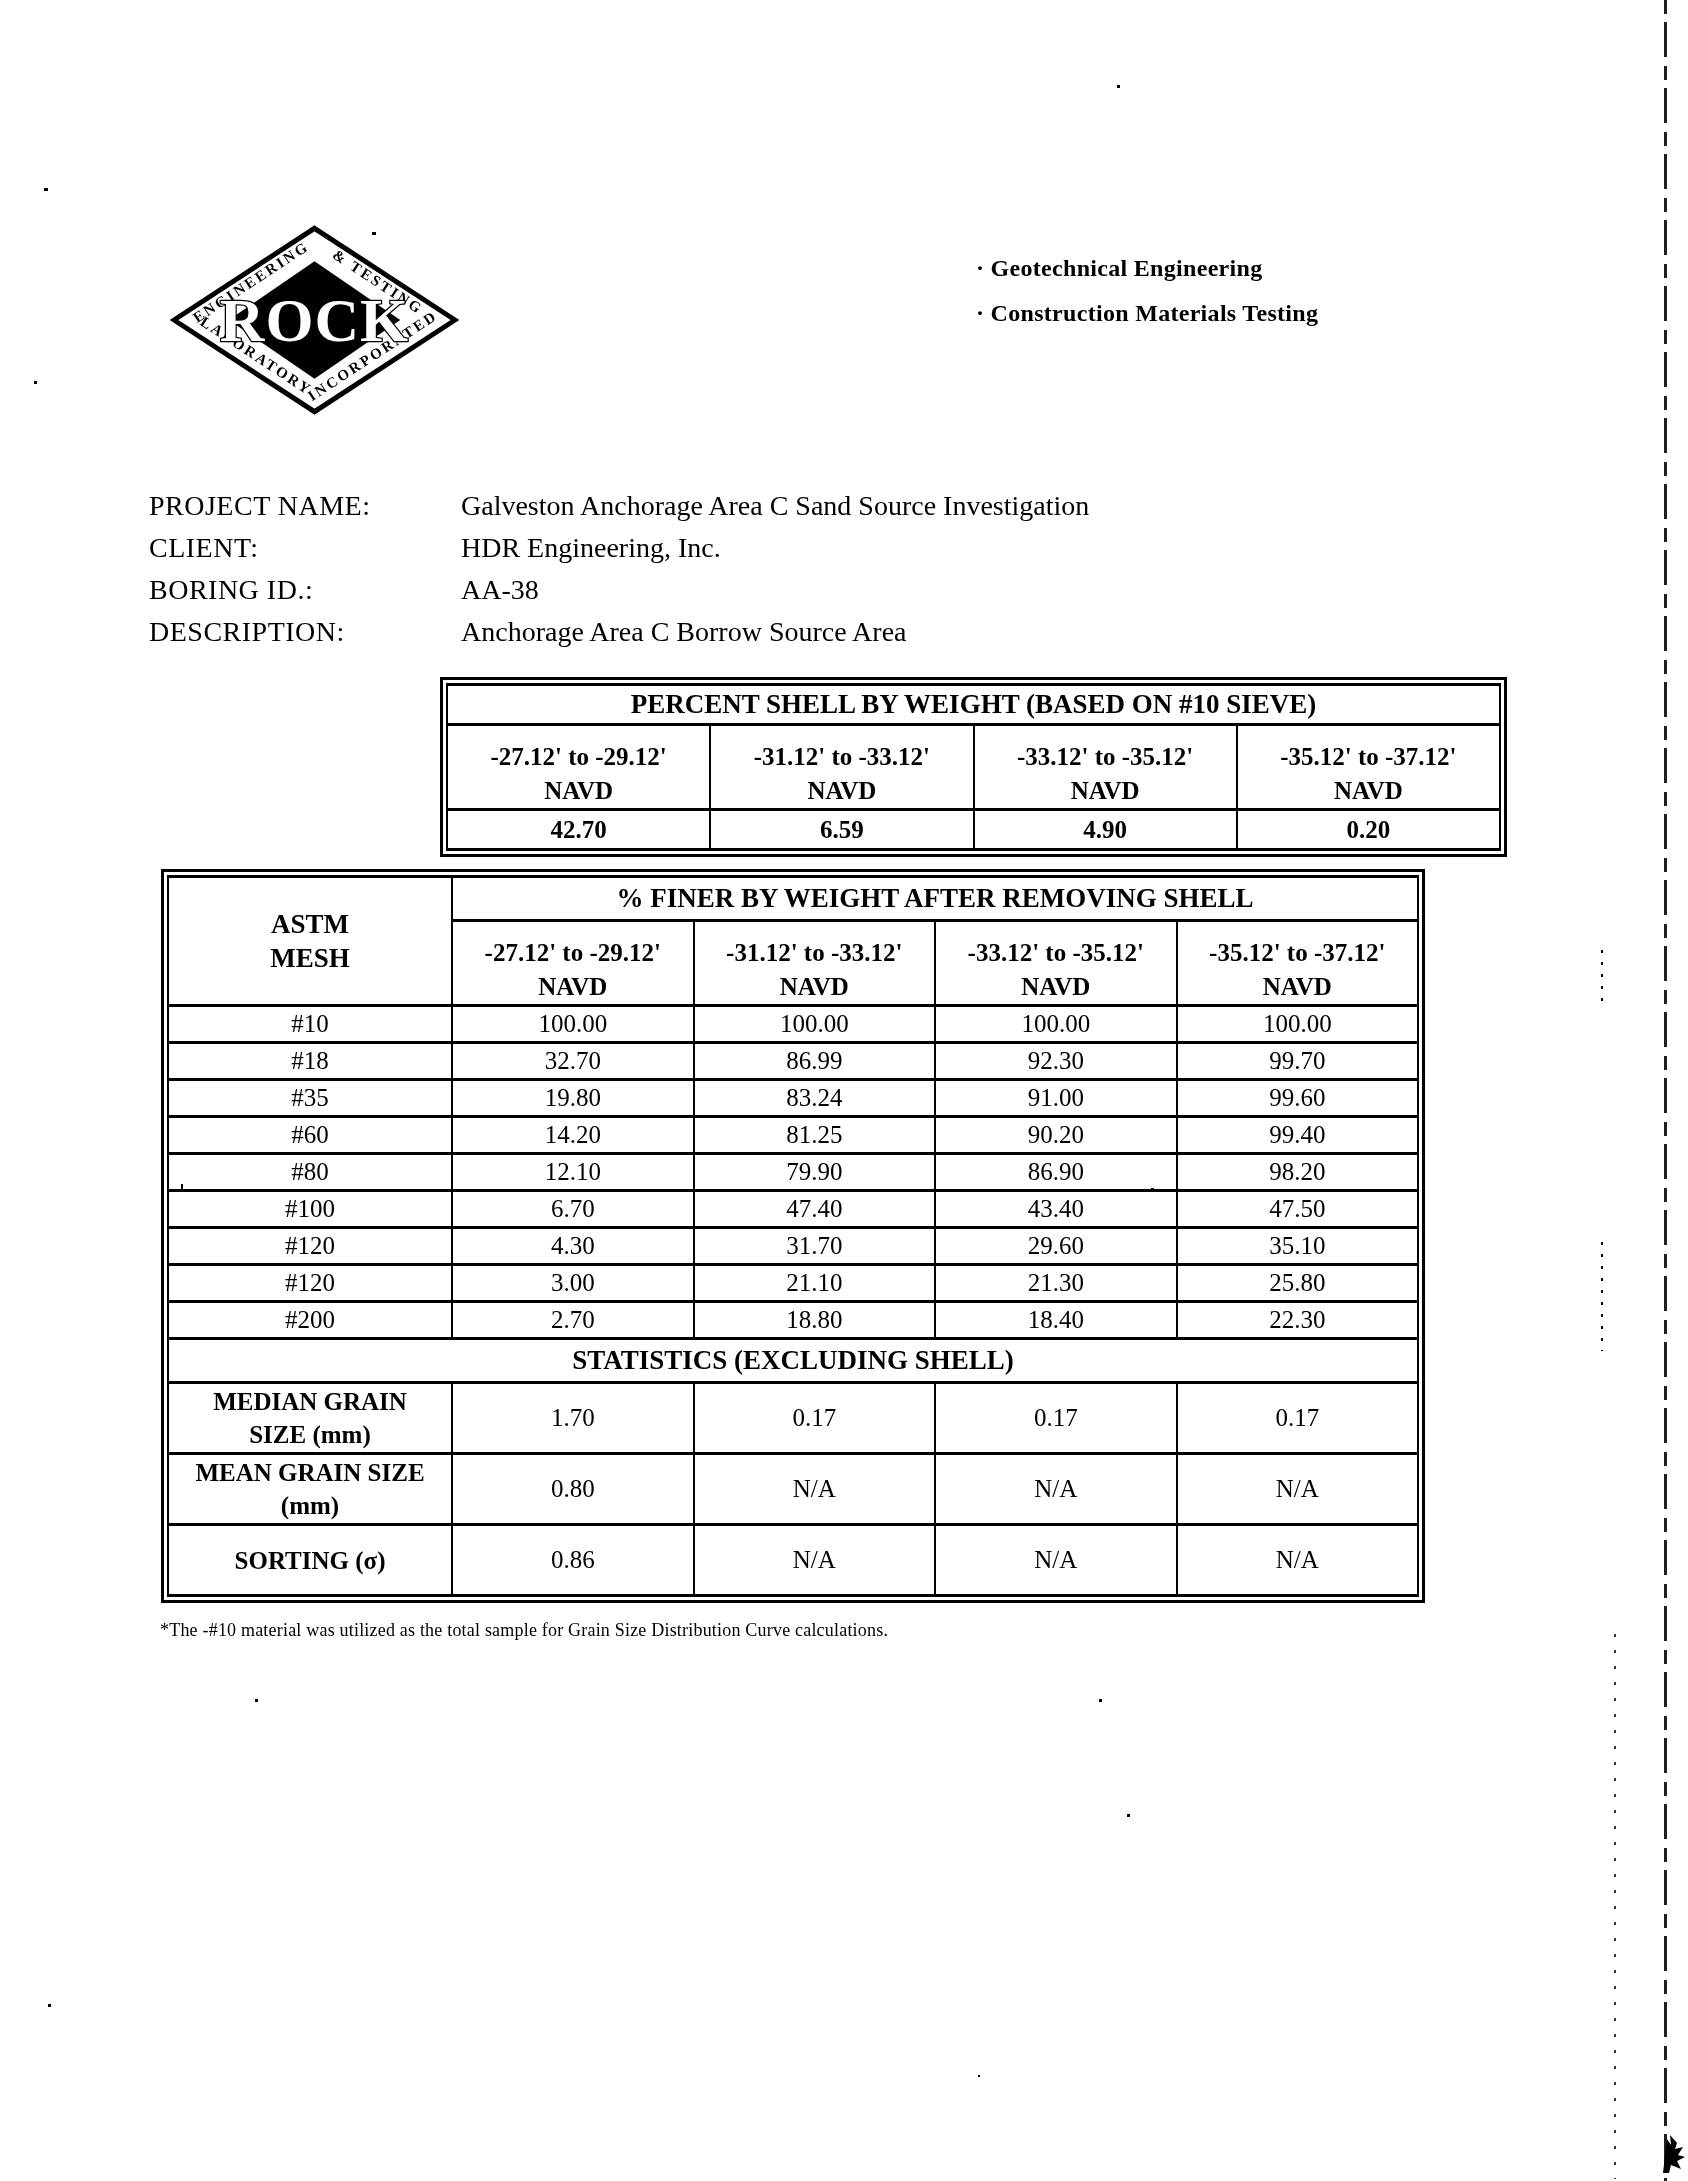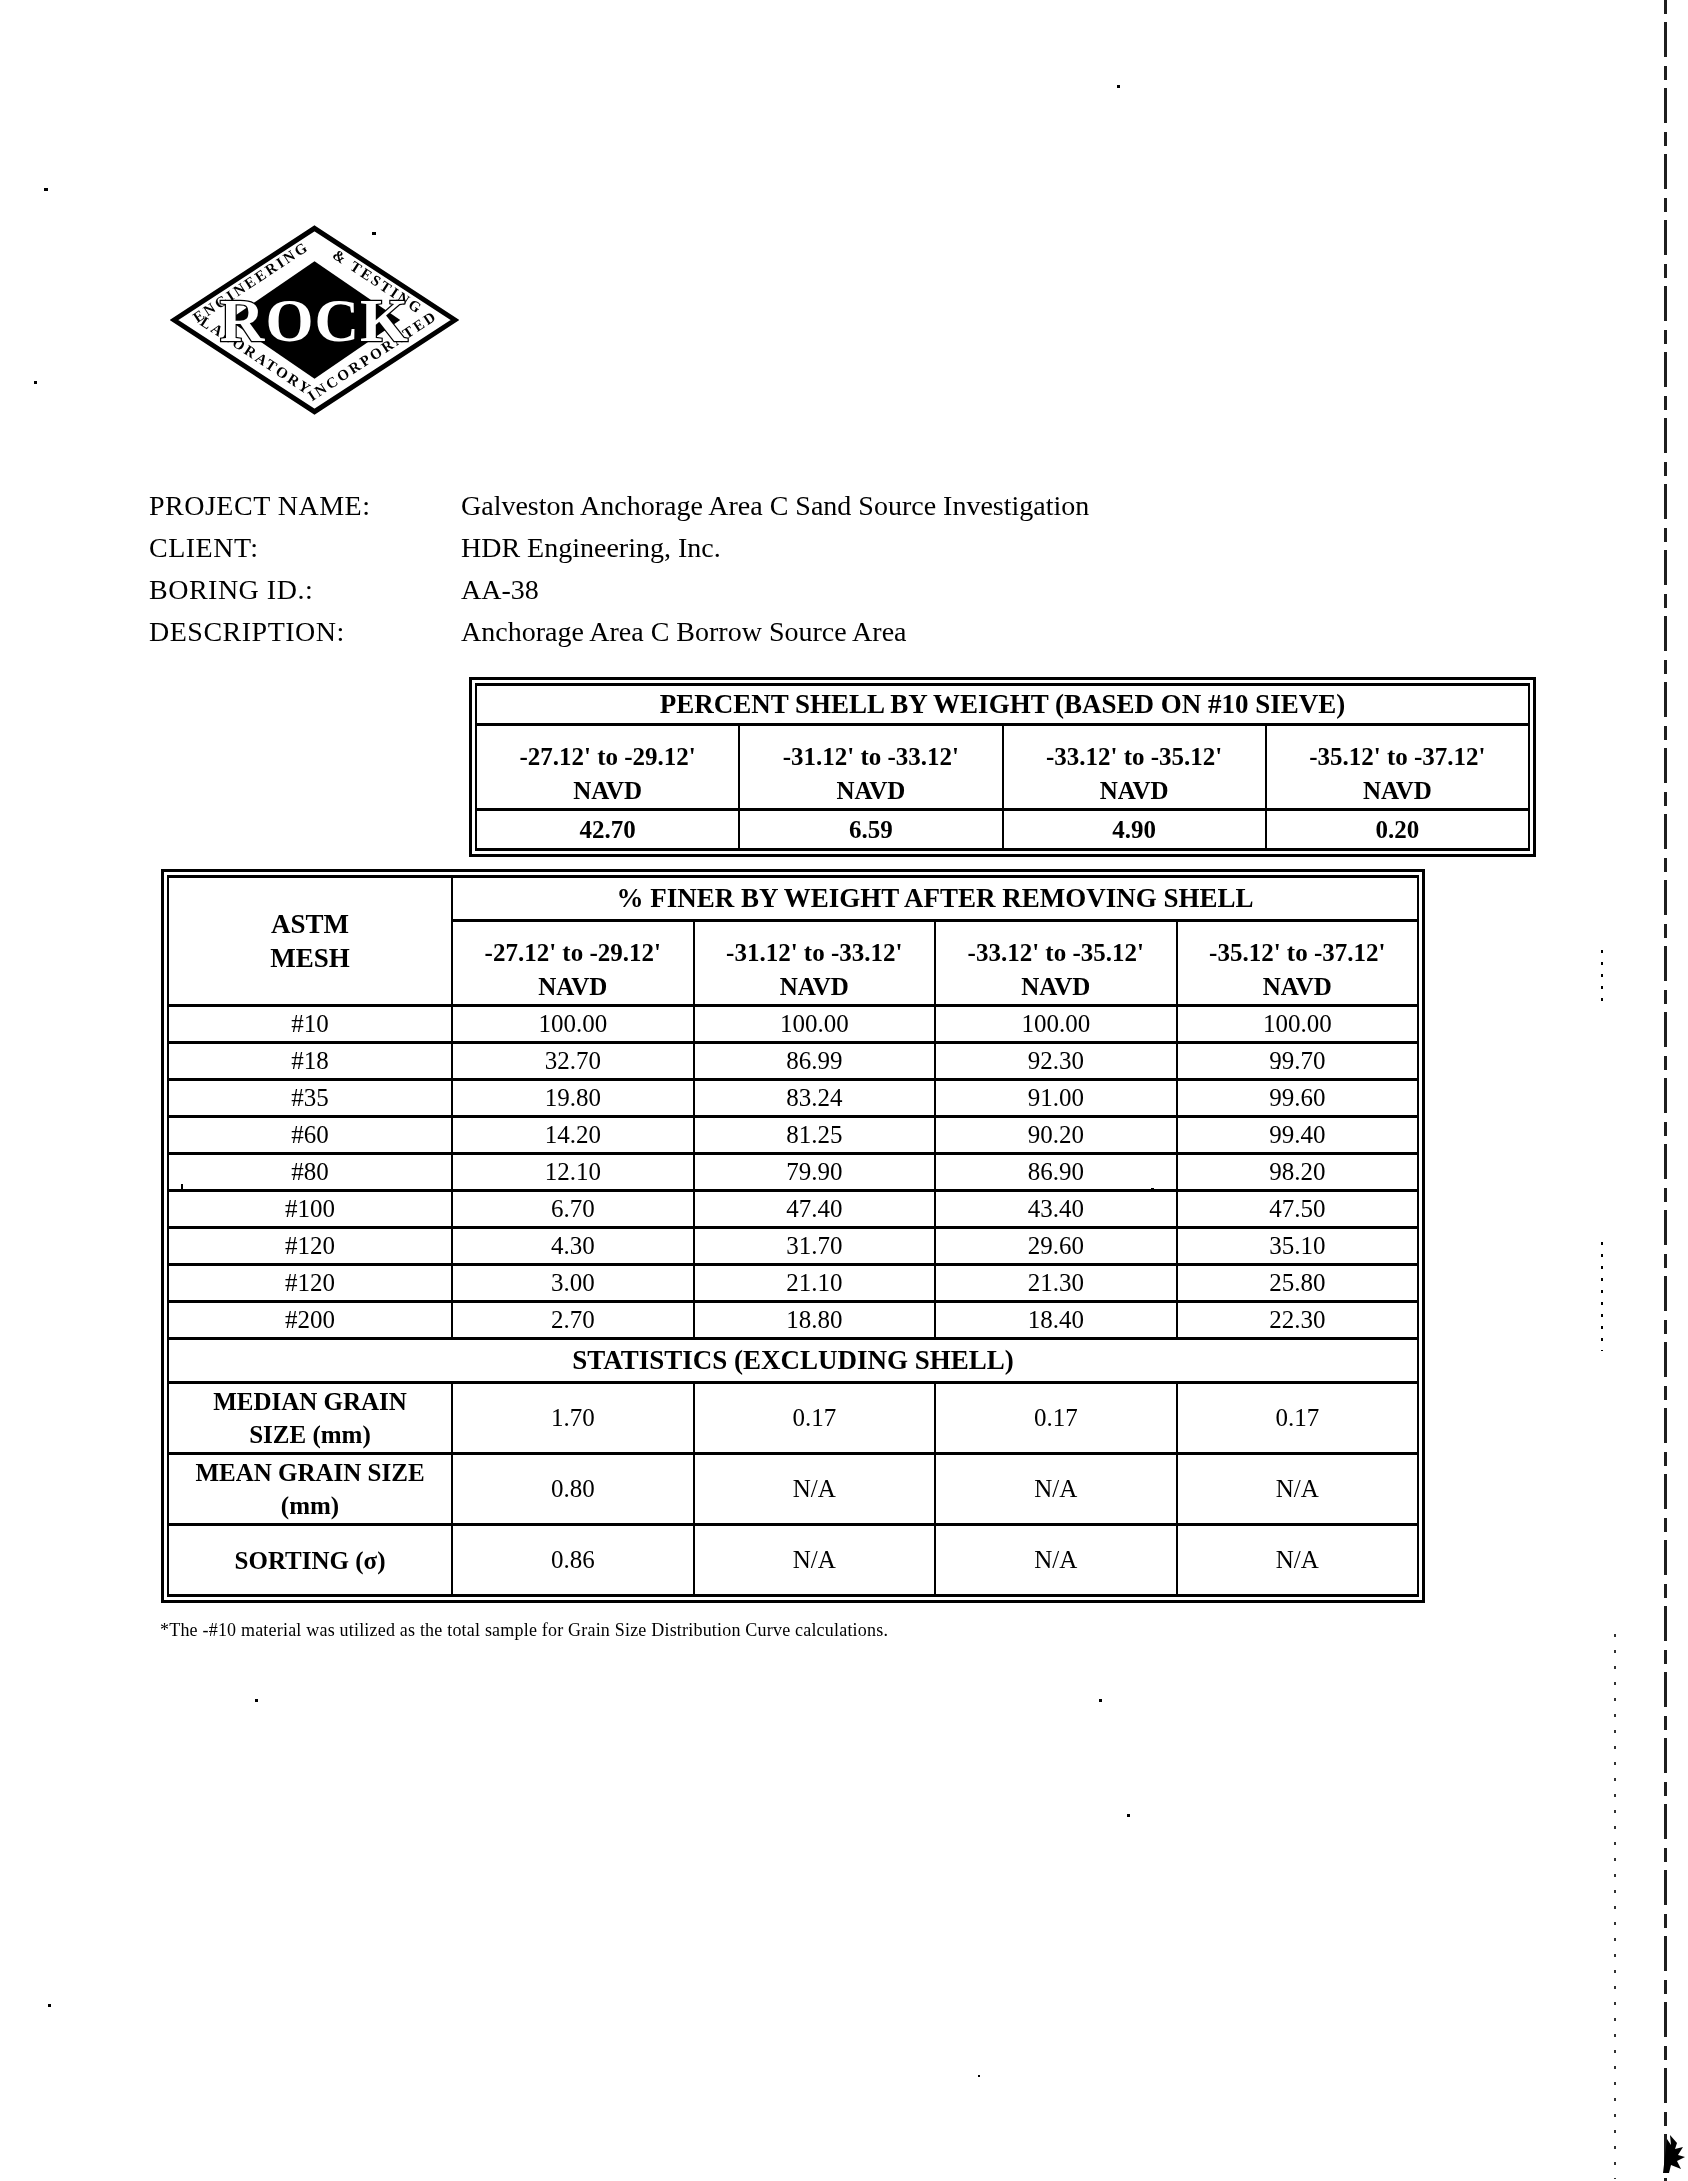--- a/index.html
+++ b/index.html
@@ -18,21 +18,21 @@
   .services { position:absolute; left:976px; top:246px; font-size:24px; font-weight:bold;
               line-height:45px; letter-spacing:0.3px; }
 
   
   .project { position:absolute; left:149px; top:485px; }
   .project .prow { display:flex; line-height:42px; font-size:28px; white-space:nowrap; }
   .project .plabel { width:312px; text-align:left; font-weight:normal; padding-right:20px; letter-spacing:0.5px; }
 
   
   .tbl-wrap { position:absolute; border:3px solid #000; padding:3px; background:#fff; }
-  .t1 { left:469px; top:677px; width:1067px; }
+  .t1 { left:440px; top:677px; width:1067px; }
   .t2 { left:161px; top:869px; width:1264px; }
   table { width:100%; border-collapse:collapse; table-layout:fixed; }
   td { border:2px solid #000; border-top-width:3px; border-bottom-width:3px;
        text-align:center; vertical-align:middle; font-size:25px; padding:0; overflow:hidden; }
   .r-title td { height:40px; font-weight:bold; font-size:27px; }
   .r-hdr td   { height:77px; font-weight:bold; }
   .r-hdr .rng { line-height:34px; margin-top:14px; }
   .r-hdr .nav { line-height:34px; }
   .r-val td   { height:40px; font-weight:bold; }
   .r-span td  { height:44px; font-weight:bold; font-size:27px; }
@@ -67,20 +67,24 @@
   <svg class="logo" viewBox="0 0 290 192">
     <polygon points="145,4 286,96 145,188 4,96" fill="#ffffff" stroke="#000" stroke-width="5"></polygon>
     <polygon points="145,37 231,96 145,155 59,96" fill="#000000"></polygon>
     <text class="edge" transform="translate(84,62) rotate(-33.3)" text-anchor="middle">ENGINEERING</text>
     <text class="edge" transform="translate(206,62) rotate(33.3)" text-anchor="middle">&amp; TESTING</text>
     <text class="edge" transform="translate(84,136) rotate(33.3)" text-anchor="middle">LABORATORY</text>
     <text class="edge" transform="translate(206,136) rotate(-33.3)" text-anchor="middle">INCORPORATED</text>
     <text class="rock" x="145" y="117" text-anchor="middle">ROCK</text>
   </svg>
 
+  <div class="services">
+    <div>· Geotechnical Engineering</div>
+    <div>· Construction Materials Testing</div>
+  </div>
 
   <div class="project">
     <div class="prow">
       <div class="plabel">PROJECT NAME:</div>
       <div class="pvalue">Galveston Anchorage Area C Sand Source Investigation</div>
     </div>
     <div class="prow">
       <div class="plabel">CLIENT:</div>
       <div class="pvalue">HDR Engineering, Inc.</div>
     </div>

